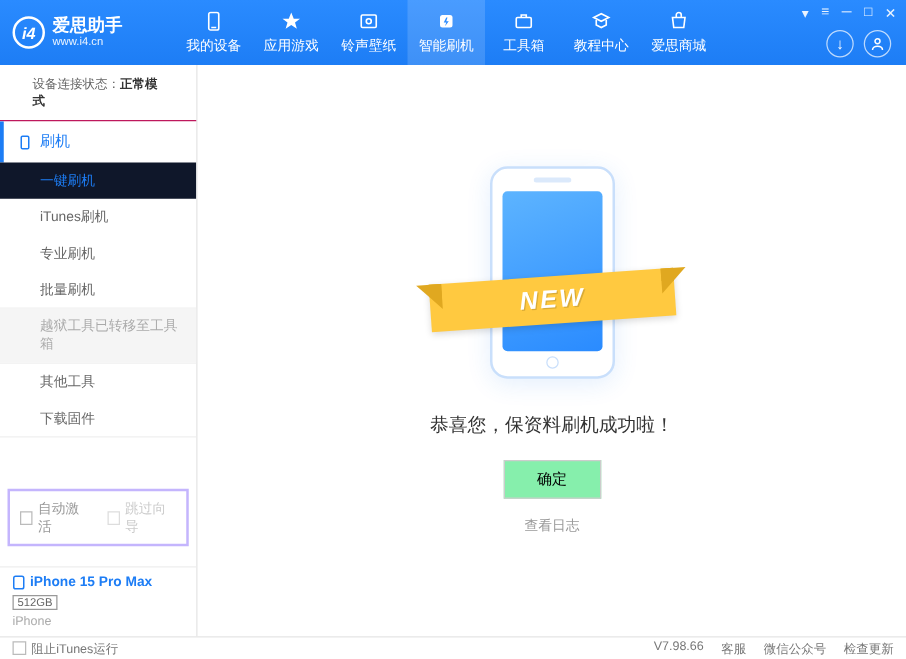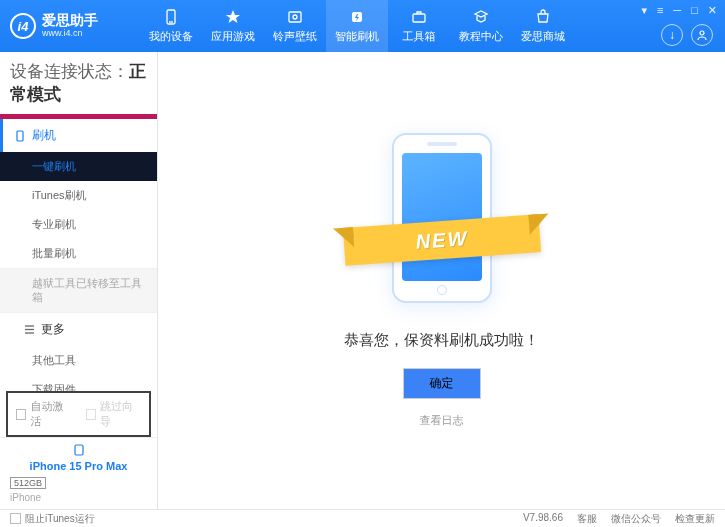--- a/index.html
+++ b/index.html
@@ -18,54 +18,54 @@
     .nav-icon { width: 18px; height: 18px; display: flex; align-items: center; justify-content: center; }
     
     .header-right { position: absolute; right: 8px; top: 4px; display: flex; gap: 8px; align-items: center; }
     .window-controls { display: flex; gap: 10px; color: #fff; font-size: 11px; }
     .window-btn { cursor: pointer; opacity: 0.9; }
     .circle-btns { position: absolute; right: 12px; top: 24px; display: flex; gap: 8px; }
     .circle-btn { width: 22px; height: 22px; border: 1.5px solid rgba(255,255,255,0.7); border-radius: 50%; display: flex; align-items: center; justify-content: center; color: #fff; cursor: pointer; font-size: 12px; }
     
     .body-wrap { display: flex; height: 457px; }
     .sidebar { width: 158px; border-right: 1px solid #e5e5e5; display: flex; flex-direction: column; }
-    .device-status { padding: 8px 10px; font-size: 17px; color: #666; border-bottom: 5px solid #be185d; }
+    .device-status { padding: 8px 26px; font-size: 10px; color: #666; border-bottom: 1px solid #be185d; }
     .device-status b { color: #333; }
     
     .menu { flex: 1; overflow: auto; }
     .menu-group { border-bottom: 1px solid #f0f0f0; }
     .menu-header { padding: 8px 24px; font-size: 12px; color: #333; display: flex; align-items: center; gap: 6px; cursor: pointer; }
     .menu-header.blue { color: #1d7df5; border-left: 3px solid #1d7df5; padding-left: 11px; }
     .menu-header.locked { color: #bbb; }
     .menu-item { padding: 7px 14px 7px 32px; font-size: 11px; color: #666; cursor: pointer; }
     .menu-item.active { background: #0f172a; color: #1d7df5; }
     .menu-item.disabled { color: #aaa; background: #f5f5f5; line-height: 1.3; }
     
-    .highlight-box { border: 2px solid #404040; margin: 0 6px; padding: 6px 8px; display: flex; gap: 14px; font-size: 11px; color: #999; }
+    .highlight-box { border: 2px solid #c4b5fd; margin: 16px 6px; padding: 6px 8px; display: flex; gap: 14px; font-size: 11px; color: #999; }
     .checkbox-item { display: flex; align-items: center; gap: 4px; }
     .chk { width: 11px; height: 11px; border: 1px solid #bbb; }
     
     .device-info { padding: 6px 10px; border-top: 1px solid #eee; }
-    .device-name { color: #1d7df5; font-size: 11px; font-weight: bold; display: flex; align-items: center; gap: 4px; flex-direction: column; }
+    .device-name { color: #1d7df5; font-size: 11px; font-weight: bold; display: flex; align-items: center; gap: 4px; }
     .device-badge { display: inline-block; border: 1px solid #999; font-size: 9px; padding: 0 3px; color: #666; margin-top: 2px; }
     .device-type { font-size: 10px; color: #aaa; margin-top: 2px; }
     
     .main { flex: 1; display: flex; flex-direction: column; align-items: center; justify-content: center; position: relative; }
     .phone-illust { width: 140px; height: 180px; position: relative; margin-bottom: 18px; }
     .phone-body { width: 100px; height: 170px; background: #fff; border: 2px solid #c9dffb; border-radius: 14px; position: absolute; left: 20px; top: 0; box-shadow: 0 4px 20px rgba(30,120,240,0.12); }
     .phone-screen { position: absolute; left: 8px; right: 8px; top: 18px; bottom: 20px; background: linear-gradient(160deg, #5db4ff, #2a8bff); border-radius: 4px; }
     .phone-notch { position: absolute; top: 7px; left: 50%; transform: translateX(-50%); width: 30px; height: 4px; background: #dbe9fb; border-radius: 2px; }
     .phone-home { position: absolute; bottom: 6px; left: 50%; transform: translateX(-50%); width: 10px; height: 10px; border: 1.5px solid #c9dffb; border-radius: 50%; }
     .new-ribbon { position: absolute; left: -28px; right: -28px; top: 88px; height: 38px; background: #ffc940; transform: rotate(-4deg); display: flex; align-items: center; justify-content: center; color: #fff; font-size: 20px; font-weight: 900; font-style: italic; letter-spacing: 2px; box-shadow: 0 2px 6px rgba(0,0,0,0.15); text-shadow: 1px 1px 0 rgba(0,0,0,0.15); }
     .new-ribbon::before, .new-ribbon::after { content: ''; position: absolute; width: 0; height: 0; border: 10px solid transparent; top: 0; }
     .new-ribbon::before { left: -10px; border-right-color: #e0a820; border-top-color: #e0a820; }
     .new-ribbon::after { right: -10px; border-left-color: #e0a820; border-top-color: #e0a820; }
     
     .success-msg { font-size: 15px; color: #333; margin-bottom: 18px; }
-    .ok-btn { padding: 6px 26px; border: 1px solid #ccc; background: #3b82f6; font-size: 12px; cursor: pointer; margin-bottom: 14px; }
+    .ok-btn { padding: 6px 26px; border: 1px solid #ccc; background: #86efac; font-size: 12px; cursor: pointer; margin-bottom: 14px; }
     .view-log { font-size: 11px; color: #999; cursor: pointer; }
     
     .footer { height: 18px; border-top: 1px solid #e5e5e5; display: flex; align-items: center; padding: 0 10px; font-size: 10px; color: #777; justify-content: space-between; }
     .footer-left { display: flex; align-items: center; gap: 4px; }
     .footer-right { display: flex; gap: 14px; }
     .footer-right span { cursor: pointer; }
   </style>
 </head>
 <body>
 
@@ -176,28 +176,20 @@
         </div>
         <div class="menu-item active">一键刷机</div>
         <div class="menu-item">iTunes刷机</div>
         <div class="menu-item">专业刷机</div>
         <div class="menu-item">批量刷机</div>
       </div>
       <div class="menu-group">
         <div class="menu-item disabled">越狱工具已转移至工具箱</div>
       </div>
       <div class="menu-group">
-        <div class="menu-header">
-          <svg width="11" height="11" viewBox="0 0 11 11" fill="none" stroke="#666" stroke-width="1.3">
-              <line x1="1" y1="2" x2="10" y2="2"></line>
-              <line x1="1" y1="5.5" x2="10" y2="5.5"></line>
-              <line x1="1" y1="9" x2="10" y2="9"></line>
-            </svg>
-          <span>更多</span>
-        </div>
         <div class="menu-item">其他工具</div>
         <div class="menu-item">下载固件</div>
 
       </div>
     </div>
     <div class="highlight-box">
       <div class="checkbox-item">
         <div class="chk"></div>
         <span>自动激活</span>
       </div>

